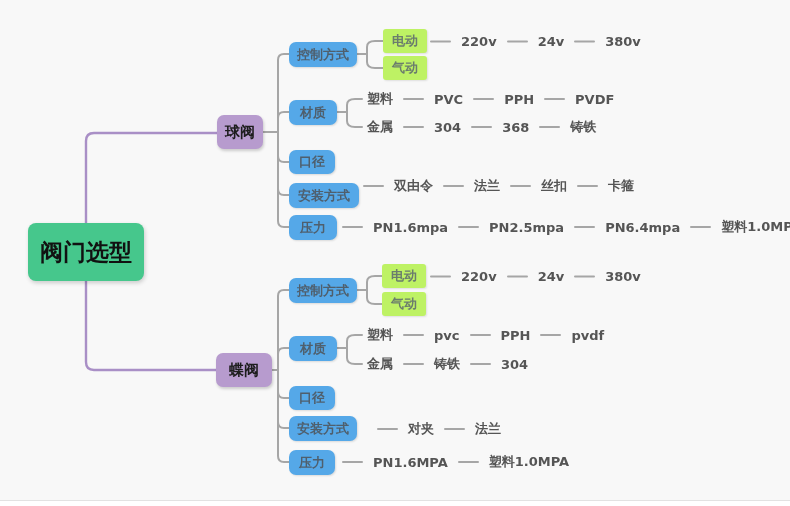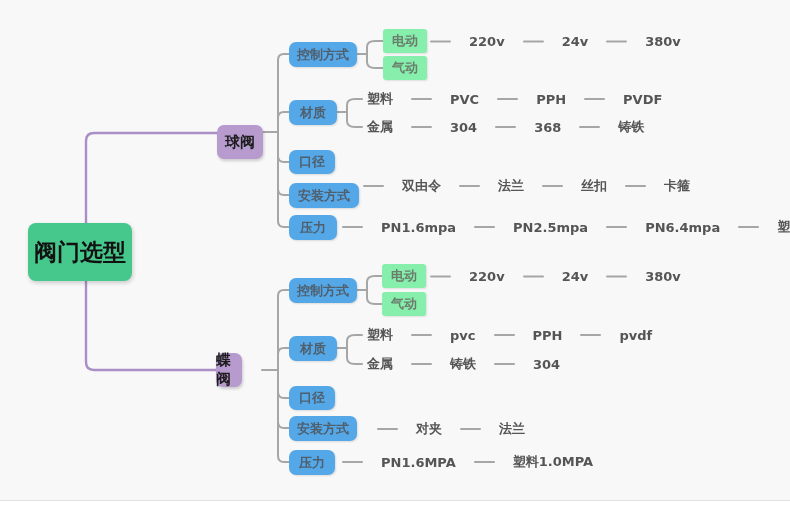--- a/index.html
+++ b/index.html
@@ -6,22 +6,22 @@
   body{width:790px;height:506px;font-family:"DejaVu Sans","Liberation Sans",sans-serif;}
   .canvas{position:relative;width:790px;height:500px;background:#f8f8f8;border-bottom:1px solid #e2e2e2;overflow:hidden;}
   .wires{position:absolute;left:0;top:0;width:790px;height:500px;}
   .wires path{fill:none;stroke-linecap:round;}
   .wires path.gray{stroke:#a6a6a6;stroke-width:2;}
   .wires path.purple{stroke:#a98fc6;stroke-width:2.4;}
   .node{position:absolute;display:flex;align-items:center;justify-content:center;box-sizing:border-box;}
   .root{background:#46c78c;border-radius:8px;color:#111;font-size:23px;font-weight:bold;box-shadow:1px 2px 4px rgba(0,0,0,0.18);}
   .branch{background:#b79bce;border-radius:7px;color:#1d1d1d;font-size:15px;font-weight:bold;box-shadow:1px 2px 3px rgba(0,0,0,0.18);}
   .cat{background:#55a8e8;border-radius:7px;color:#4f5f6d;font-size:13px;font-weight:bold;box-shadow:1px 1px 2px rgba(0,0,0,0.12);}
-  .leaf{background:#86efac;border-radius:3px;color:#6b7d6d;font-size:13px;font-weight:bold;box-shadow:1px 1px 2px rgba(0,0,0,0.10);}
-  .chain{position:absolute;display:flex;align-items:center;gap:18px;transform:translateY(-50%);white-space:nowrap;}
+  .leaf{background:#bef264;border-radius:3px;color:#6b7d6d;font-size:13px;font-weight:bold;box-shadow:1px 1px 2px rgba(0,0,0,0.10);}
+  .chain{position:absolute;display:flex;align-items:center;gap:10px;transform:translateY(-50%);white-space:nowrap;}
   .chain-item{color:#555555;font-size:13px;font-weight:bold;}
   .dash{display:inline-block;width:21px;height:2px;background:#a6a6a6;border-radius:1px;}
 </style>
 </head>
 <body>
 
 <div class="canvas">
 
   <svg class="wires" viewBox="0 0 790 500">
 
@@ -48,28 +48,28 @@
     <path class="gray" d="M 289 428 H 284 Q 278 428 278 422 V 370"></path>
     <path class="gray" d="M 289 462 H 284 Q 278 462 278 456 V 370"></path>
     <path class="gray" d="M 357 290 H 367"></path>
     <path class="gray" d="M 382 276 H 375 Q 367 276 367 282 V 290"></path>
     <path class="gray" d="M 382 304 H 375 Q 367 304 367 298 V 290"></path>
     <path class="gray" d="M 337 348 H 347"></path>
     <path class="gray" d="M 362 335 H 355 Q 347 335 347 341 V 348"></path>
     <path class="gray" d="M 362 364 H 355 Q 347 364 347 358 V 348"></path>
   </svg>
 
-  <div class="node root" style="left:28px;top:223px;width:104px;height:58px">
+  <div class="node root" style="left:28px;top:223px;width:116px;height:58px">
     <span>阀门选型</span>
   </div>
 
-  <div class="node branch" style="left:217px;top:125px;width:46px;height:34px">
+  <div class="node branch" style="left:217px;top:115px;width:46px;height:34px">
     <span>球阀</span>
   </div>
-  <div class="node branch" style="left:216px;top:353px;width:26px;height:34px">
+  <div class="node branch" style="left:216px;top:353px;width:56px;height:34px">
     <span>蝶阀</span>
   </div>
 
   <div class="node cat" style="left:289px;top:42px;width:68px;height:25px">
     <span>控制方式</span>
   </div>
   <div class="node cat" style="left:289px;top:100px;width:48px;height:25px">
     <span>材质</span>
   </div>
   <div class="node cat" style="left:289px;top:150px;width:46px;height:24px">

